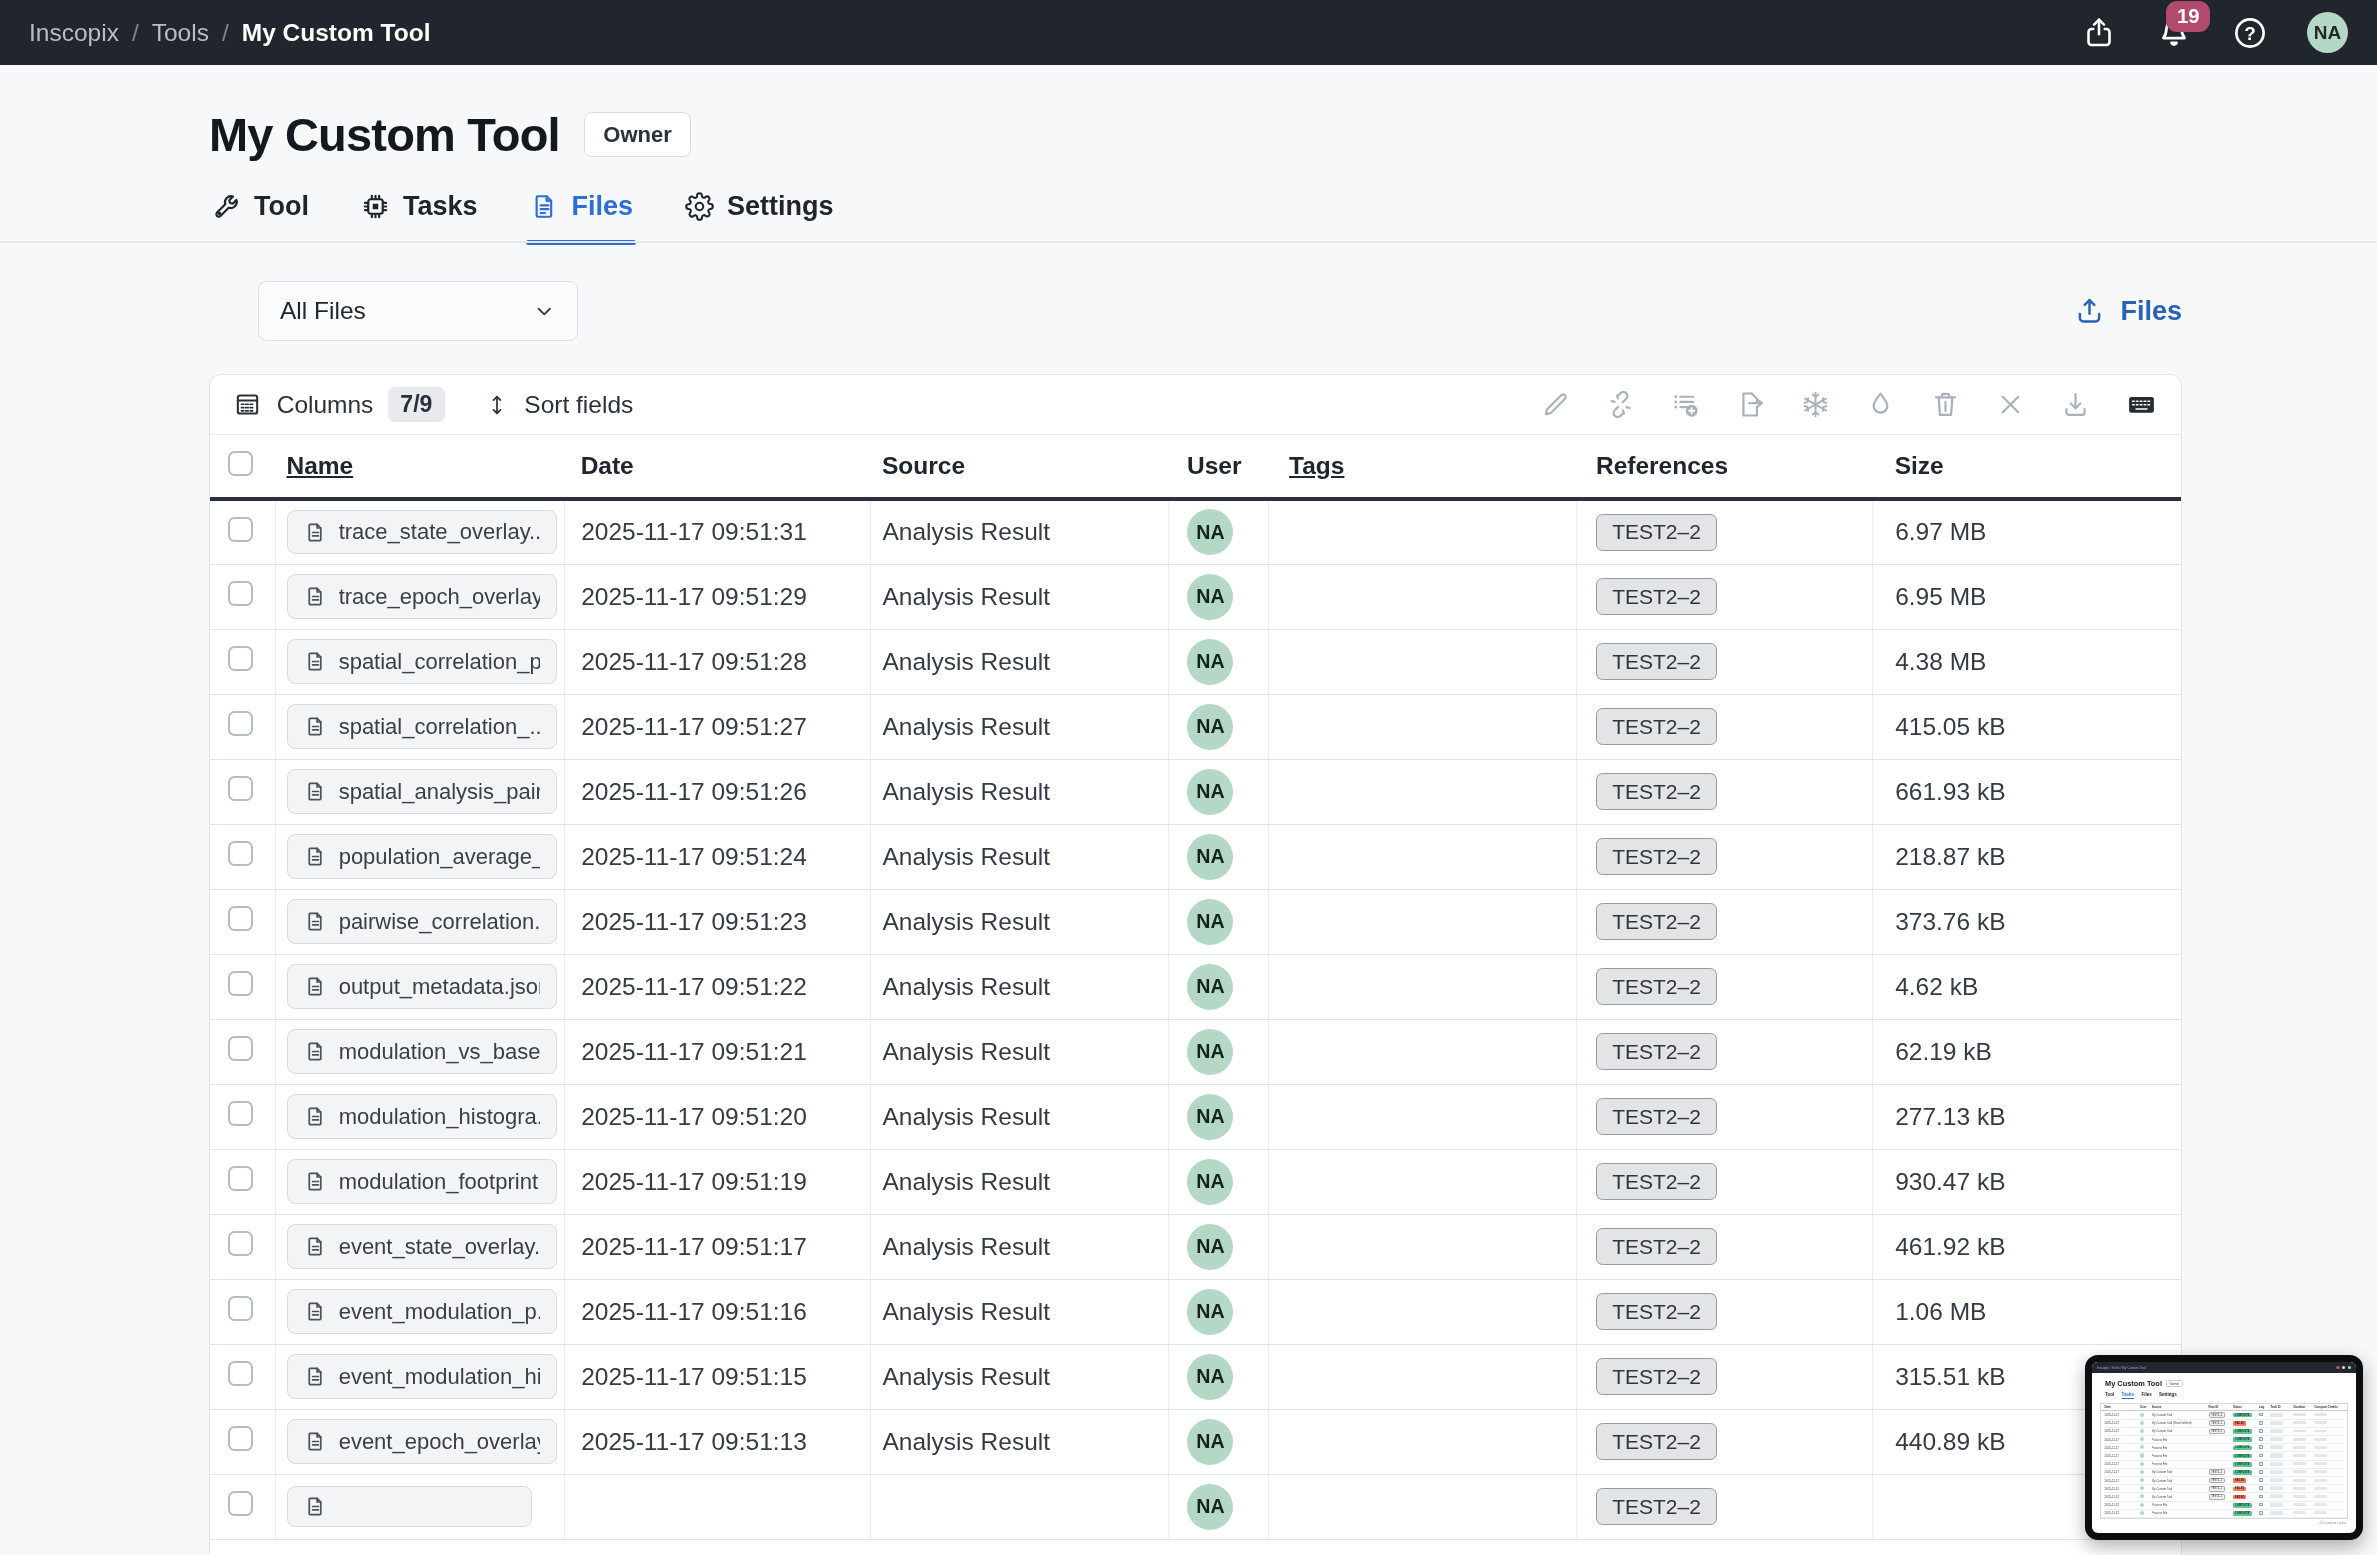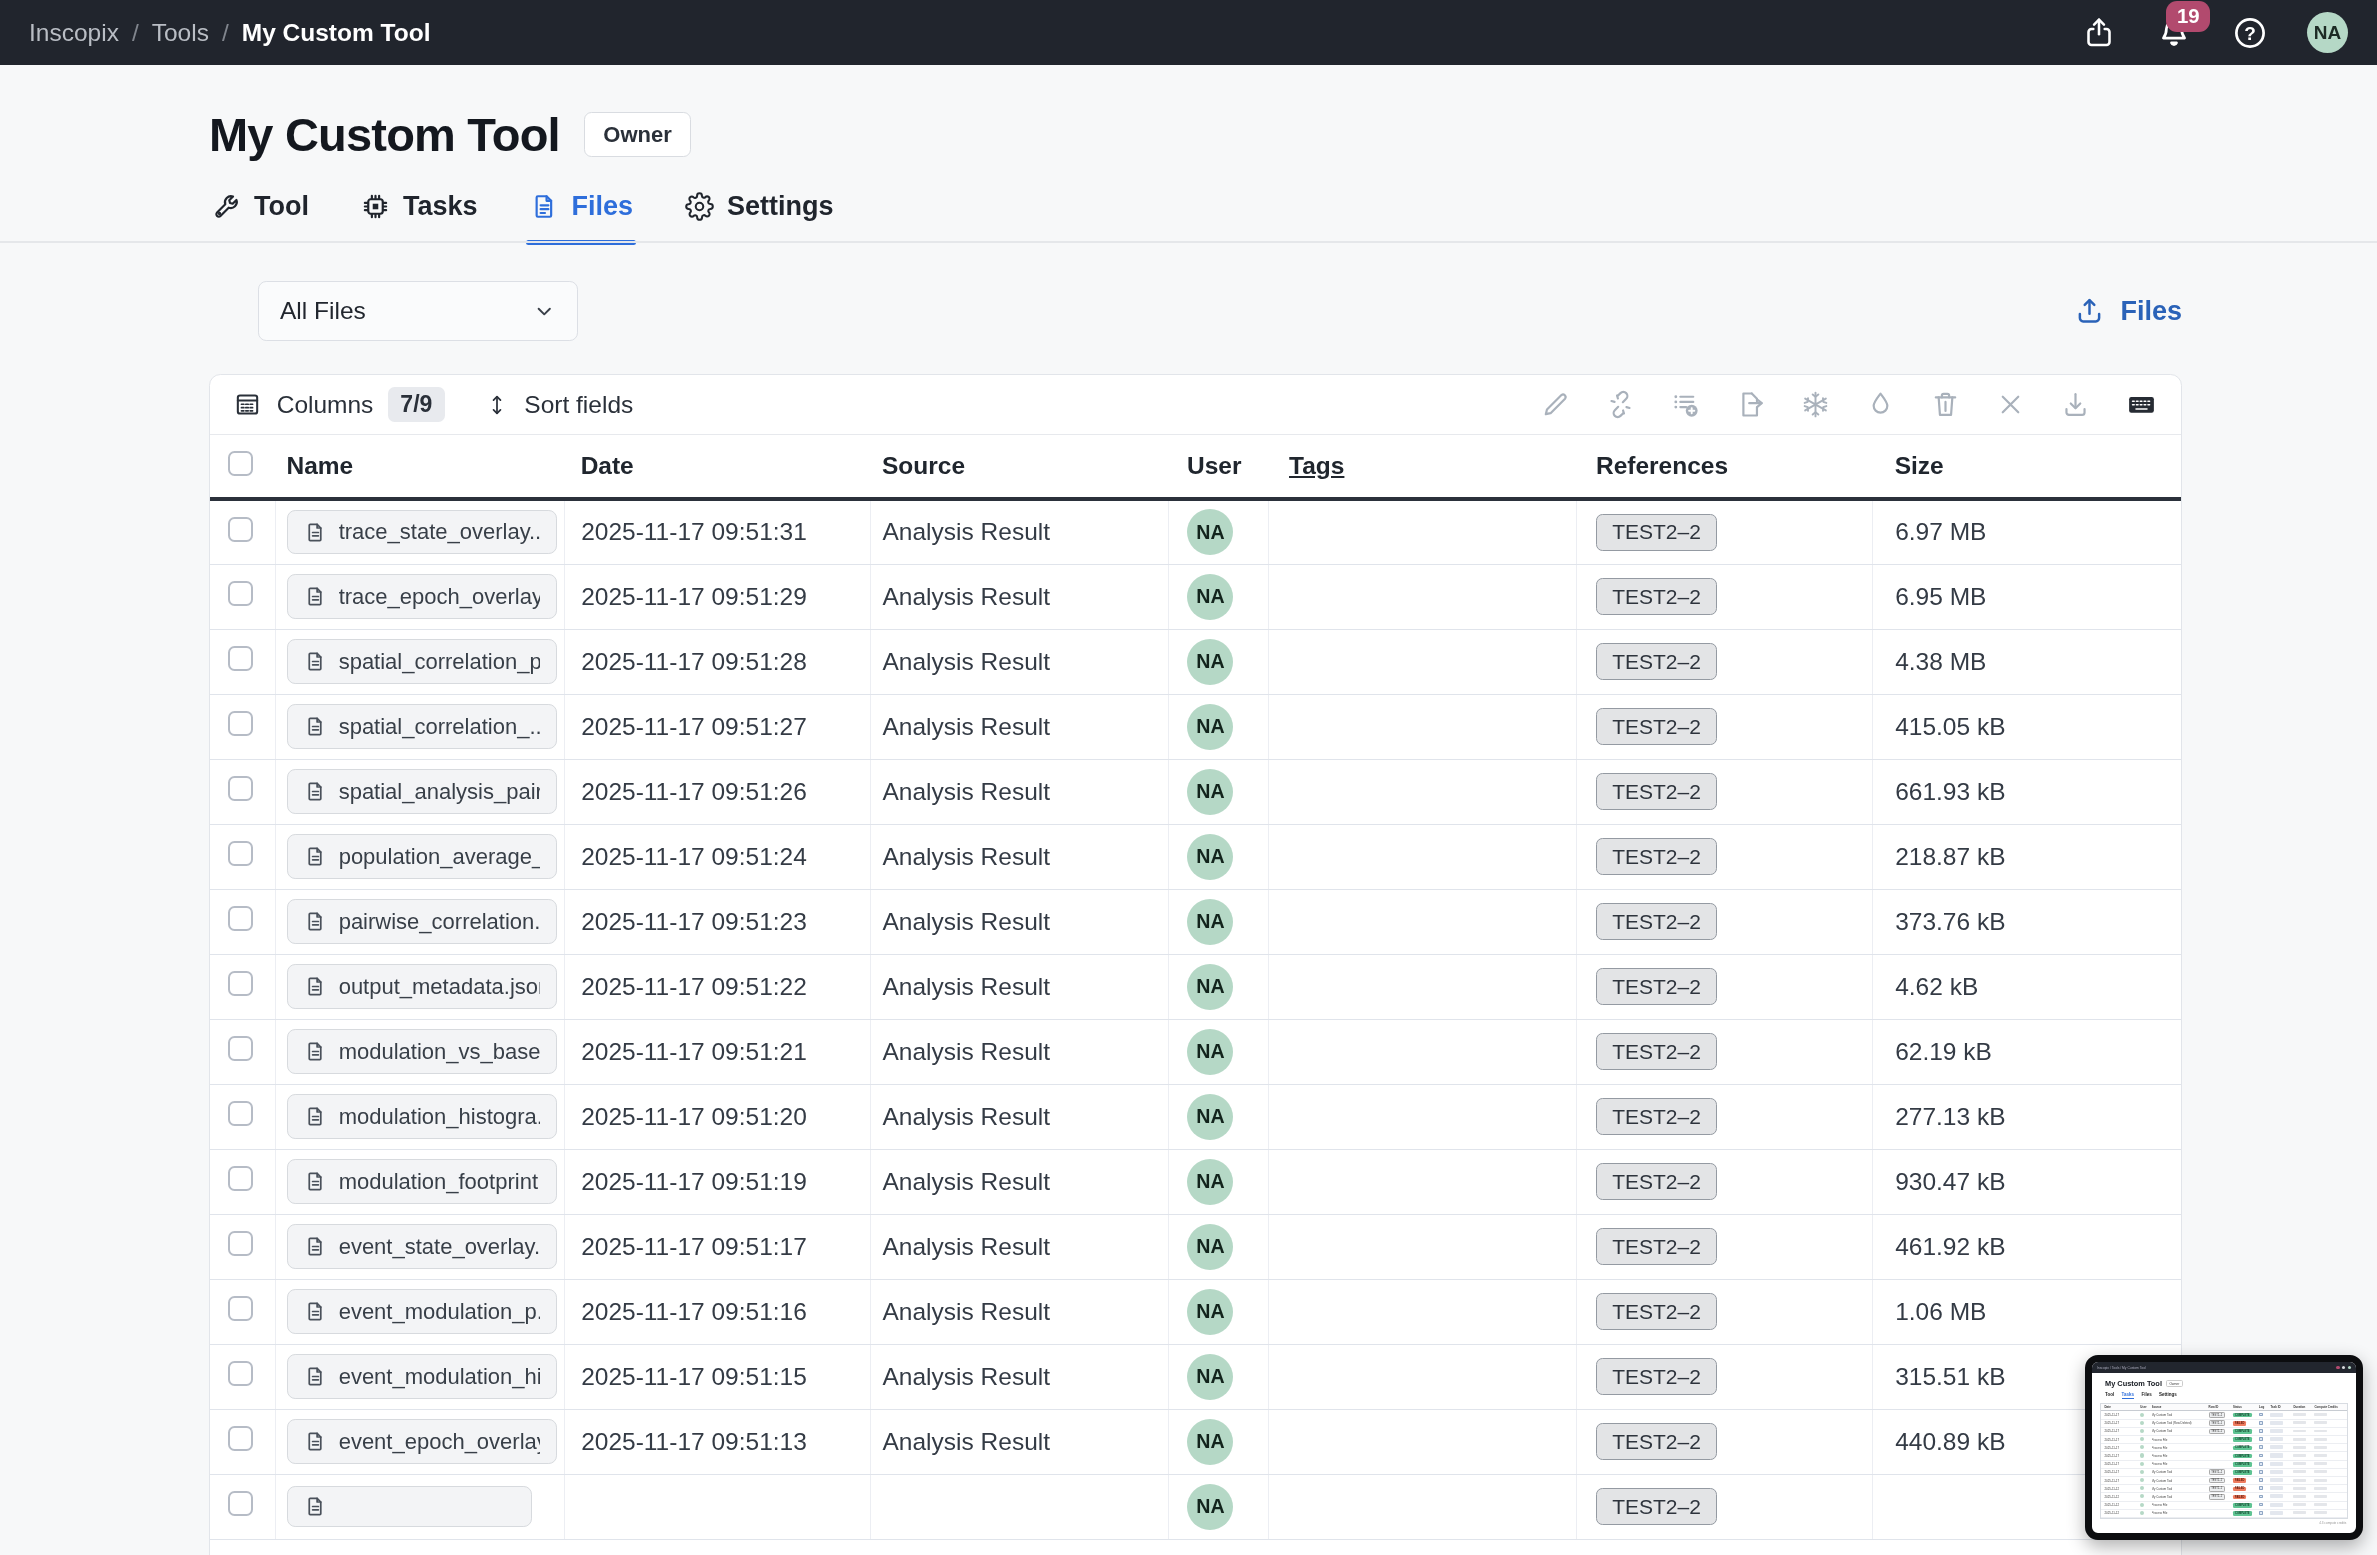--- a/index.html
+++ b/index.html
@@ -111,21 +111,21 @@
   thead th {
     height:64px; text-align:left; font-size:24.5px; font-weight:bold; color:#20262e;
     border-bottom:4.1px solid #2b313b; white-space:nowrap;
   }
   tbody td {
     height:65px; border-bottom:1.6px solid #e0e4eb; border-right:0.8px solid #eceef3;
     font-size:24.5px; color:#343b45; white-space:nowrap; overflow:hidden;
   }
   tbody td:last-child { border-right:none; }
   th.c-check, td.c-check { padding-left:18px; }
-  th.c-name, td.c-name { padding-left:11.4px; }
+  th.c-name, td.c-name { padding-left:11.4px;text-decoration:underline; }
   th.c-date, td.c-date { padding-left:16.3px; }
   th.c-source, td.c-source { padding-left:11.4px; }
   th.c-user, td.c-user { padding-left:18px; }
   th.c-tags, td.c-tags { padding-left:21px;text-decoration:underline; }
   th.c-refs, td.c-refs { padding-left:19.6px; }
   th.c-size, td.c-size { padding-left:22px; }
 
   .checkbox {
     width:25px; height:25px; border:2px solid #b6bcc6; border-radius:6.5px;
     background:#fff; cursor:pointer;

